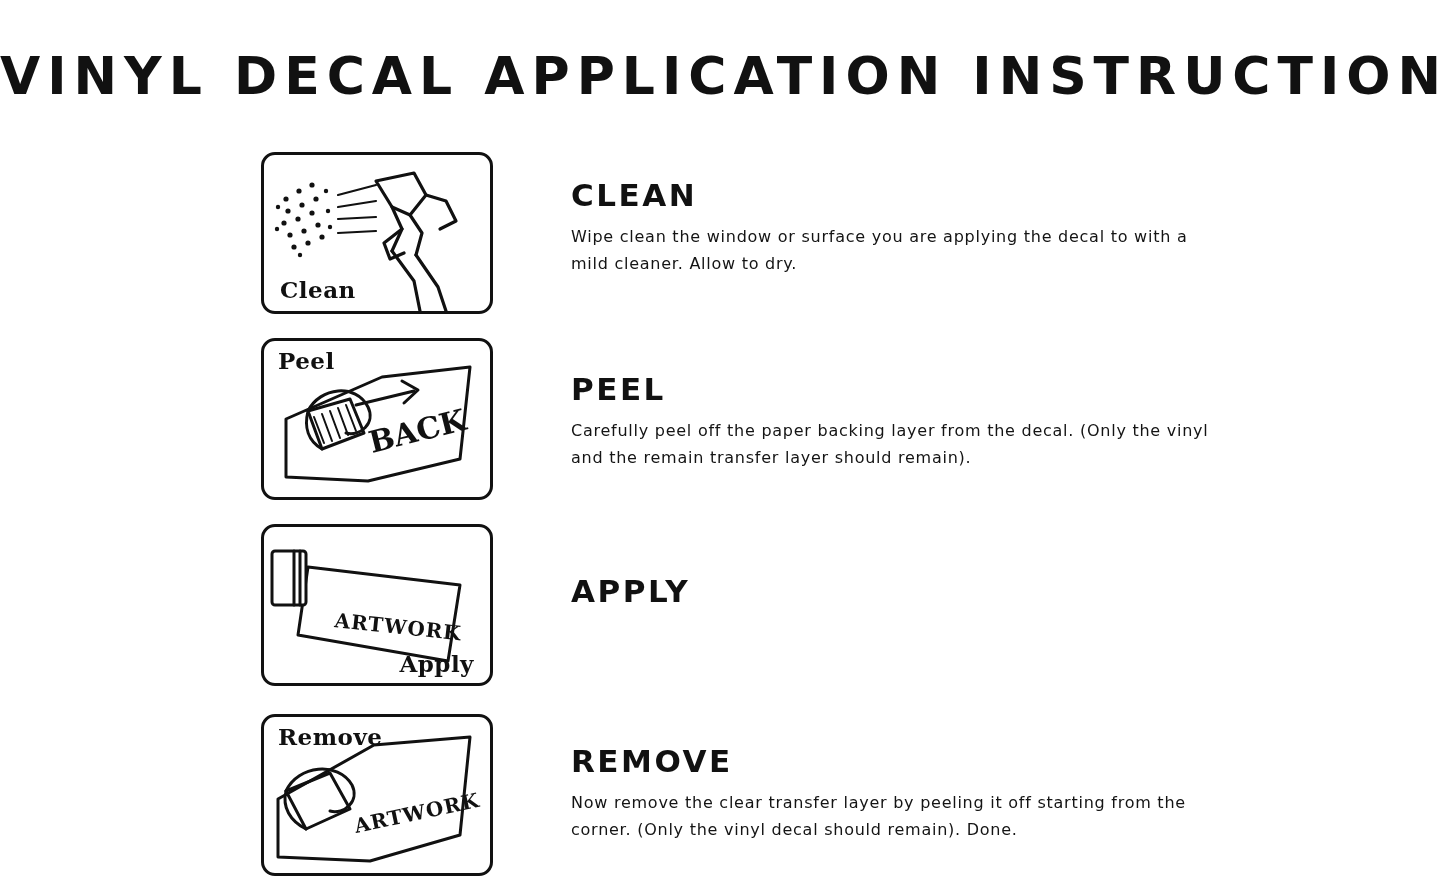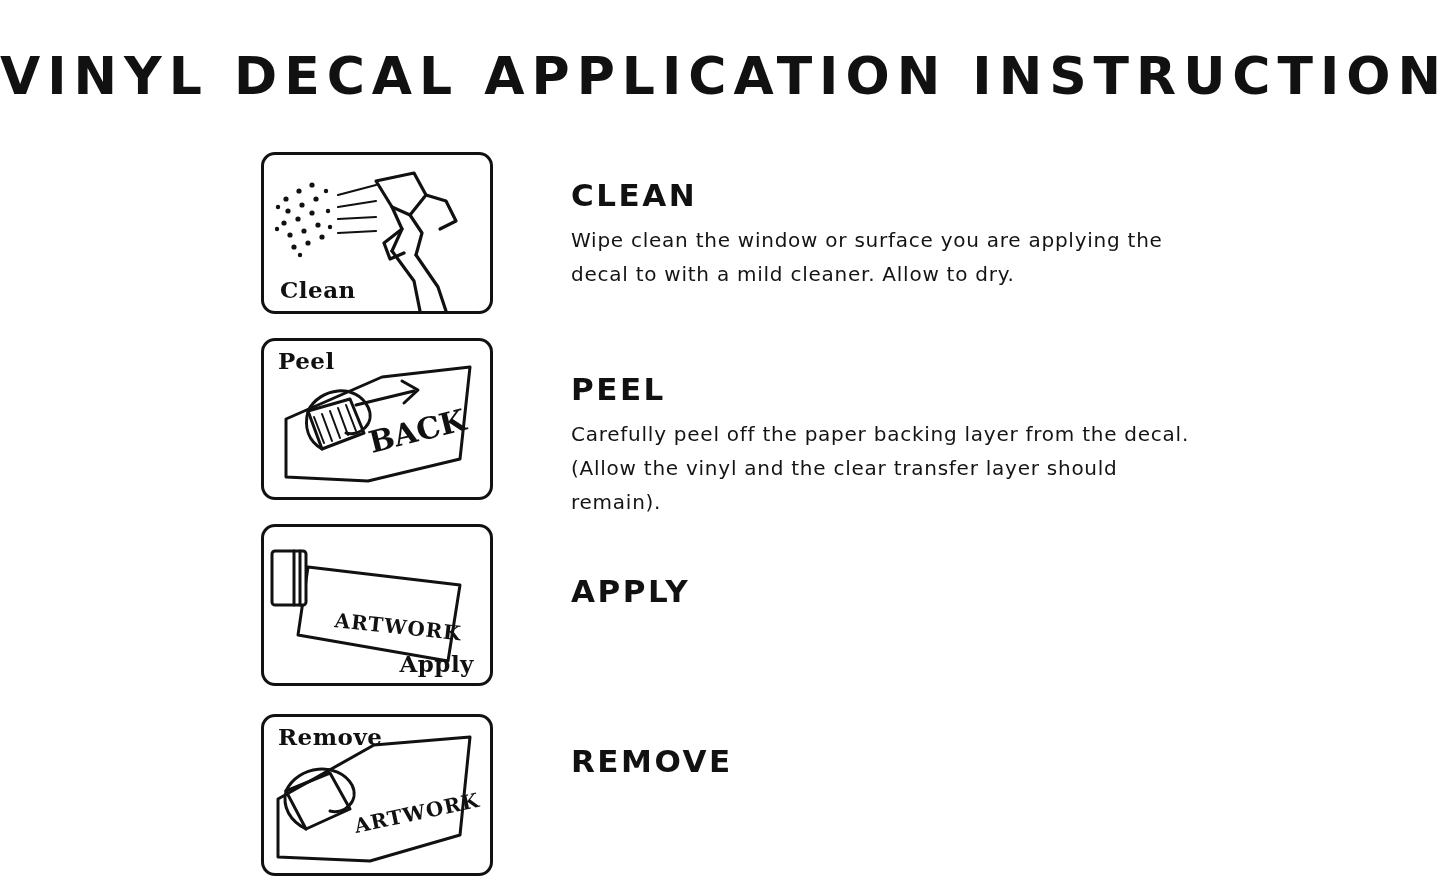--- a/index.html
+++ b/index.html
@@ -80,21 +80,21 @@
     font-family: "DejaVu Sans", sans-serif;
     font-size: 31px;
     font-weight: 700;
     letter-spacing: 2.5px;
     color: #111111;
     margin: 0 0 12px 0;
     line-height: 1;
   }
   .step-body {
     font-family: "DejaVu Sans", sans-serif;
-    font-size: 20px;
+    font-size: 16px;
     letter-spacing: 0.75px;
     line-height: 1.7;
     color: #141414;
     margin: 0;
     max-width: 640px;
   }
   
   .step-1 { height: 168px; }
   .step-2 { height: 168px; }
   .step-3 { height: 172px; }
@@ -187,21 +187,21 @@
 
             <path d="M92 64 L150 50"></path>
             <path d="M138 40 L154 49 L140 62"></path>
           </g>
           <text x="108" y="112" font-family="DejaVu Serif, serif" font-weight="700" font-size="30" fill="#111111" transform="rotate(-14 108 112)">BACK</text>
         </svg>
         <span class="cap cap-tl">Peel</span>
       </div>
       <div class="text-col">
         <h2 class="step-title">PEEL</h2>
-        <p class="step-body">Carefully peel off the paper backing layer from the decal. (Allow the vinyl and the clear transfer layer should remain).</p>
+        <p class="step-body">Carefully peel off the paper backing layer from the decal. (Only the vinyl and the remain transfer layer should remain).</p>
       </div>
     </div>
 
     <div class="step step-3">
       <div class="thumb">
         <svg width="226" height="156" viewBox="0 0 226 156" fill="none">
           <g stroke="#111111" stroke-width="3" fill="none" stroke-linejoin="round" stroke-linecap="round">
 
             <path d="M44 40 L196 58 L184 134 L34 108 Z"></path>
 
@@ -228,17 +228,18 @@
             <path d="M22 74 L66 56 L86 92 L42 112 Z"></path>
             <path d="M22 74 C34 48 74 44 88 68 C96 84 80 98 66 94"></path>
             <path d="M42 112 C26 104 18 90 22 74"></path>
           </g>
           <text x="92" y="116" font-family="DejaVu Serif, serif" font-weight="700" font-size="20" letter-spacing="1" fill="#111111" transform="rotate(-12 92 116)">ARTWORK</text>
         </svg>
         <span class="cap cap-tl">Remove</span>
       </div>
       <div class="text-col">
         <h2 class="step-title">REMOVE</h2>
+        <p class="step-body">Now remove the clear transfer layer by peeling it off starting from the corner. (Only the vinyl decal should remain). Done.</p>
       </div>
     </div>
 
   </div>
 </div>
 
 </body></html>

